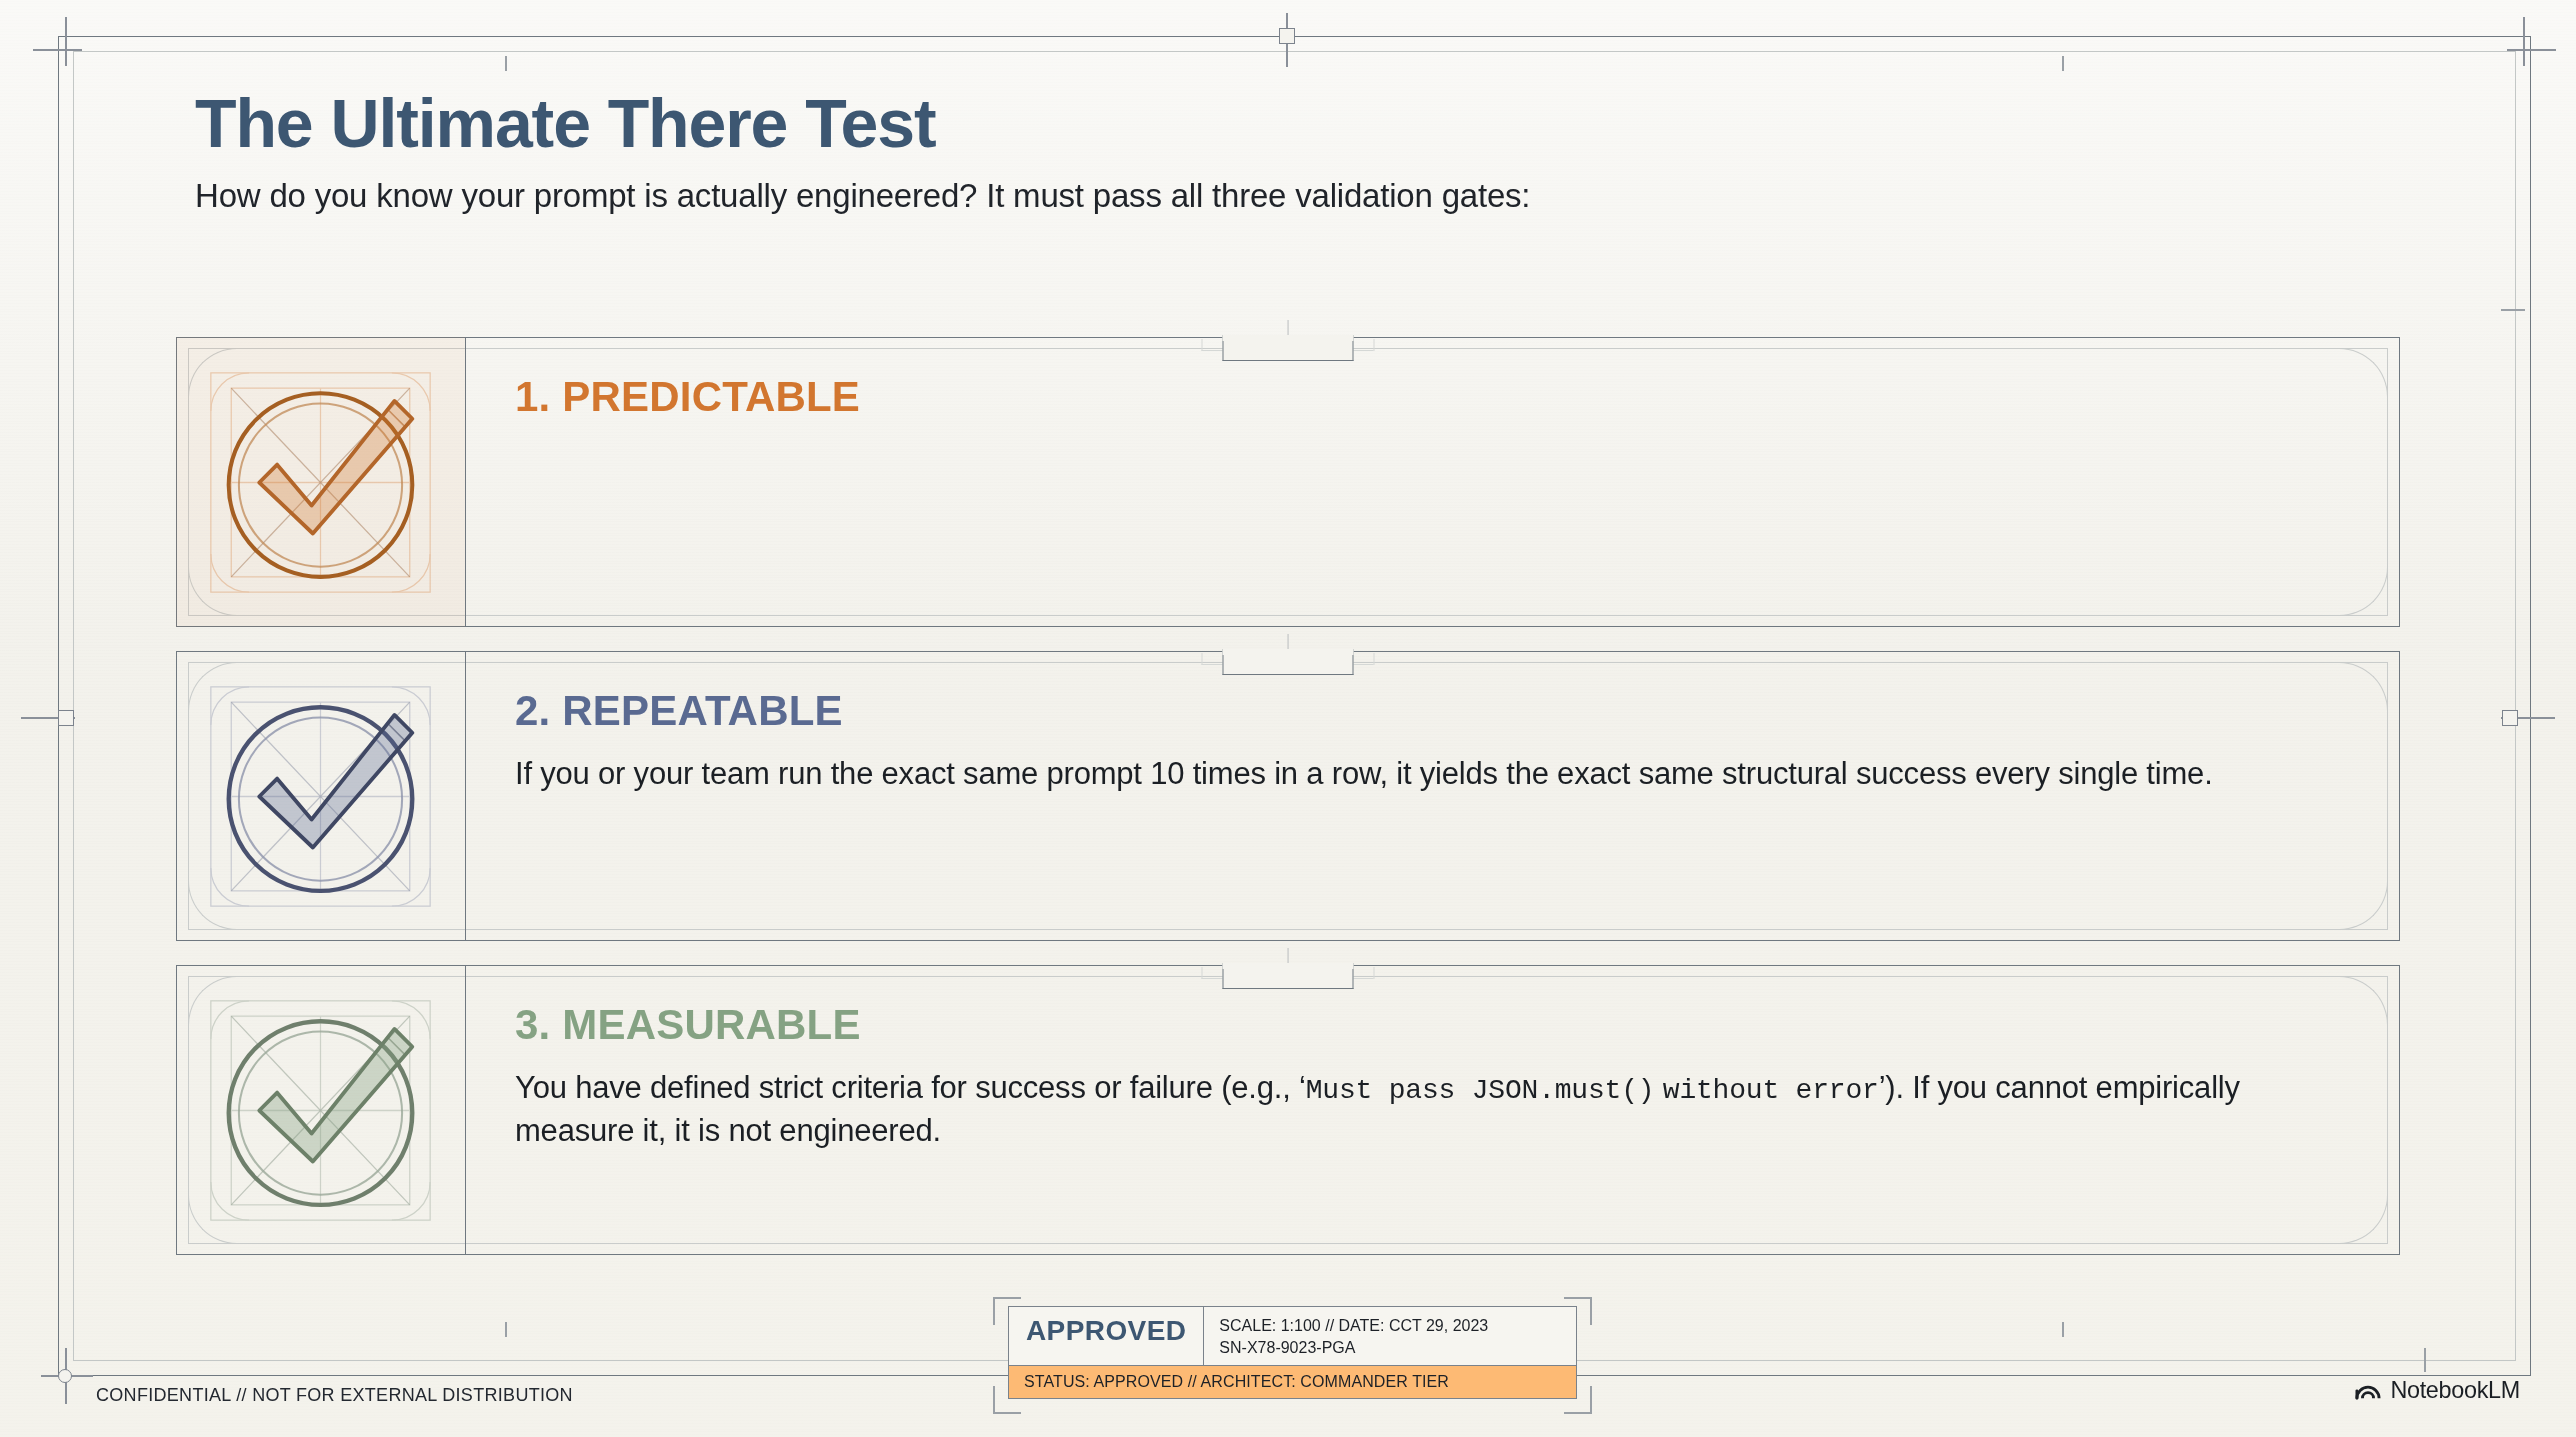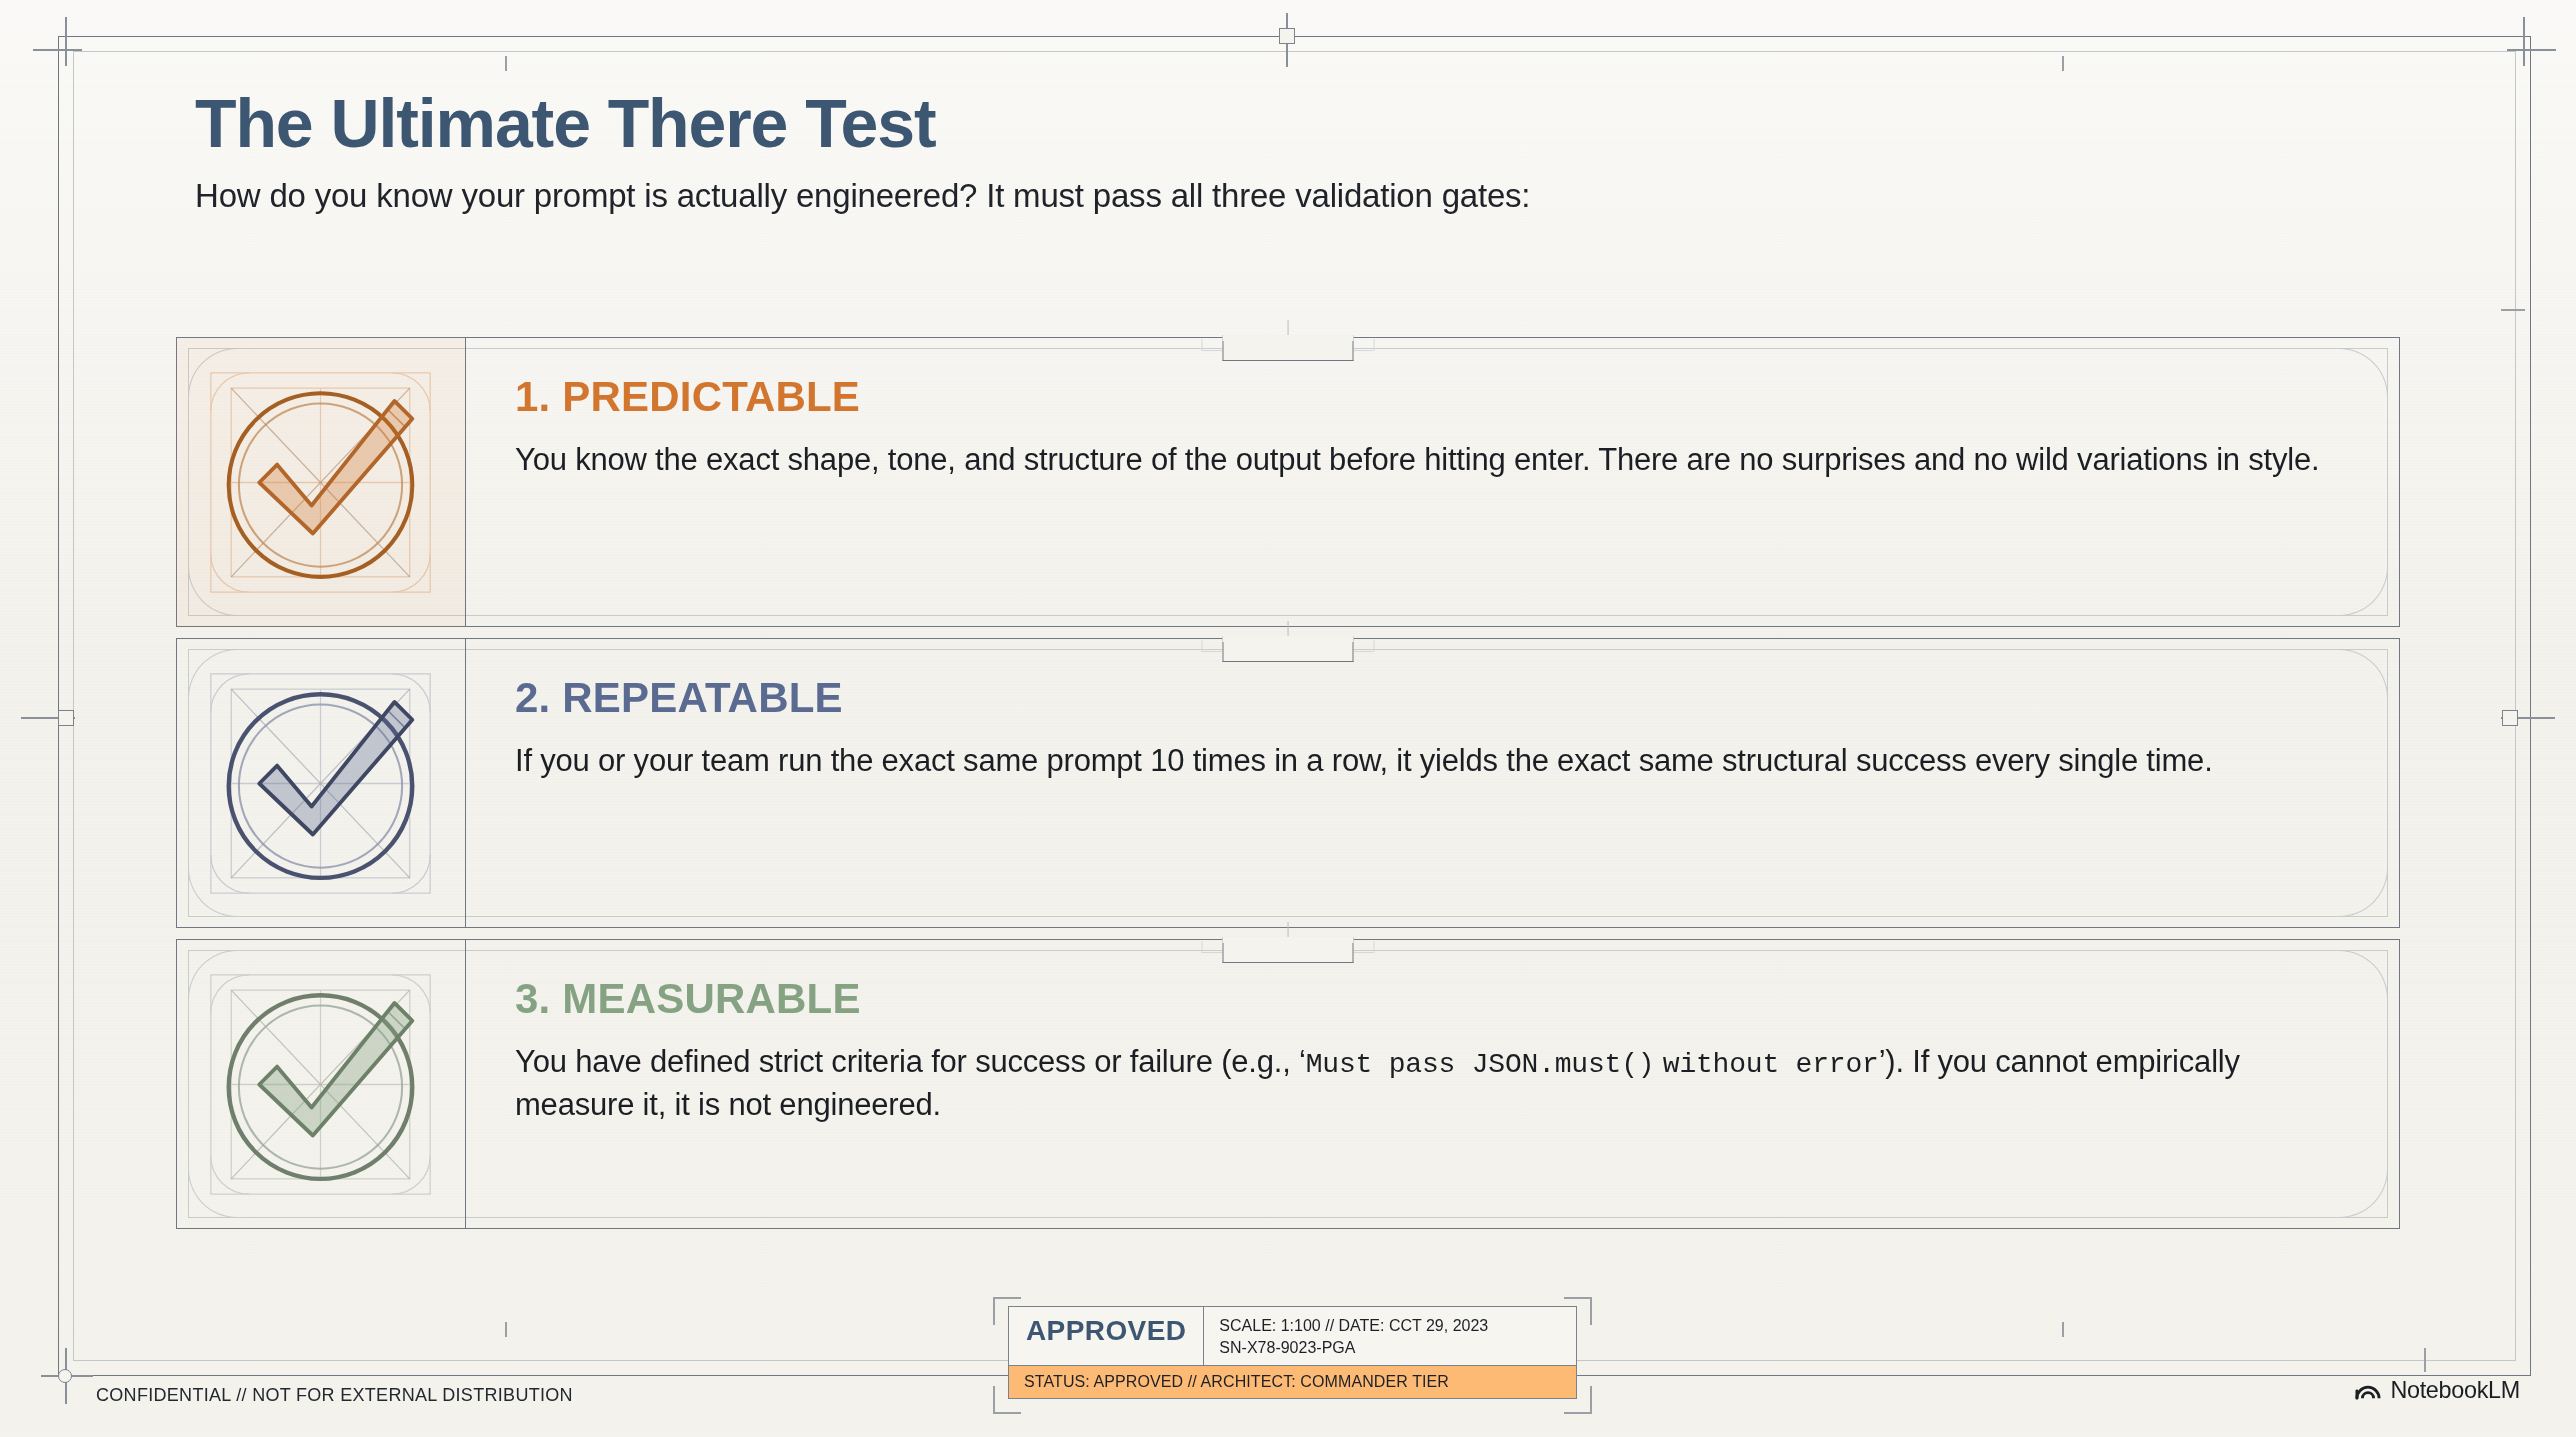--- a/index.html
+++ b/index.html
@@ -46,21 +46,21 @@
     letter-spacing:-1.1px; line-height:1.02;
     font-family:"Liberation Sans", sans-serif;
   }
   .subtitle{
     margin-top:19px; font-size:33px; color:#20242a; font-weight:400;
     letter-spacing:-0.2px;
   }
 
   
   .cards{ position:absolute; left:176px; top:337px; width:2224px; z-index:5; }
-  .card{ position:relative; height:290px; margin-bottom:11px; }
+  .card{ position:relative; height:290px; margin-bottom:24px; }
 
   .card-frame{
     position:absolute; inset:0;
     border:1.9px solid #6f7880;
     background:transparent;
   }
   .card-frame-inner{
     position:absolute; left:11.2px; top:10.3px; right:11.2px; bottom:10.3px;
     border:0.9px solid #c9cccb;
   }
@@ -220,24 +220,20 @@
           <line x1="170" y1="26" x2="30" y2="174"></line>
         </g>
         <circle cx="100" cy="102" r="72" fill="none" stroke="#a55f22" stroke-width="3.2"></circle>
         <circle cx="100" cy="102" r="64" fill="none" stroke="#c08a57" stroke-width="1.6" opacity=".75"></circle>
         <path d="M52 100 L66 86 L93 118 L158 36 L172 50 L94 140 Z" fill="#d2762f" fill-opacity=".30" stroke="#b3662a" stroke-width="3" stroke-linejoin="round"></path>
         <line x1="152" y1="42" x2="166" y2="56" stroke="#b3662a" stroke-width="1.2" opacity=".6"></line>
       </svg>
     </div>
     <div class="body-cell">
       <div class="card-title" style="color:#d2762f">1. PREDICTABLE</div>
-      <div class="card-desc">
-        <span>You know the exact shape, tone, and structure of the output before hitting enter.</span>
-        <span>There are no surprises and no wild variations in style.</span>
-      </div>
     </div>
   </div>
 
   <div class="card">
     <div class="card-frame">
       <div class="card-frame-inner"></div>
       <div class="arc tl"></div>
       <div class="arc tr"></div>
       <div class="arc bl"></div>
       <div class="arc br"></div>

